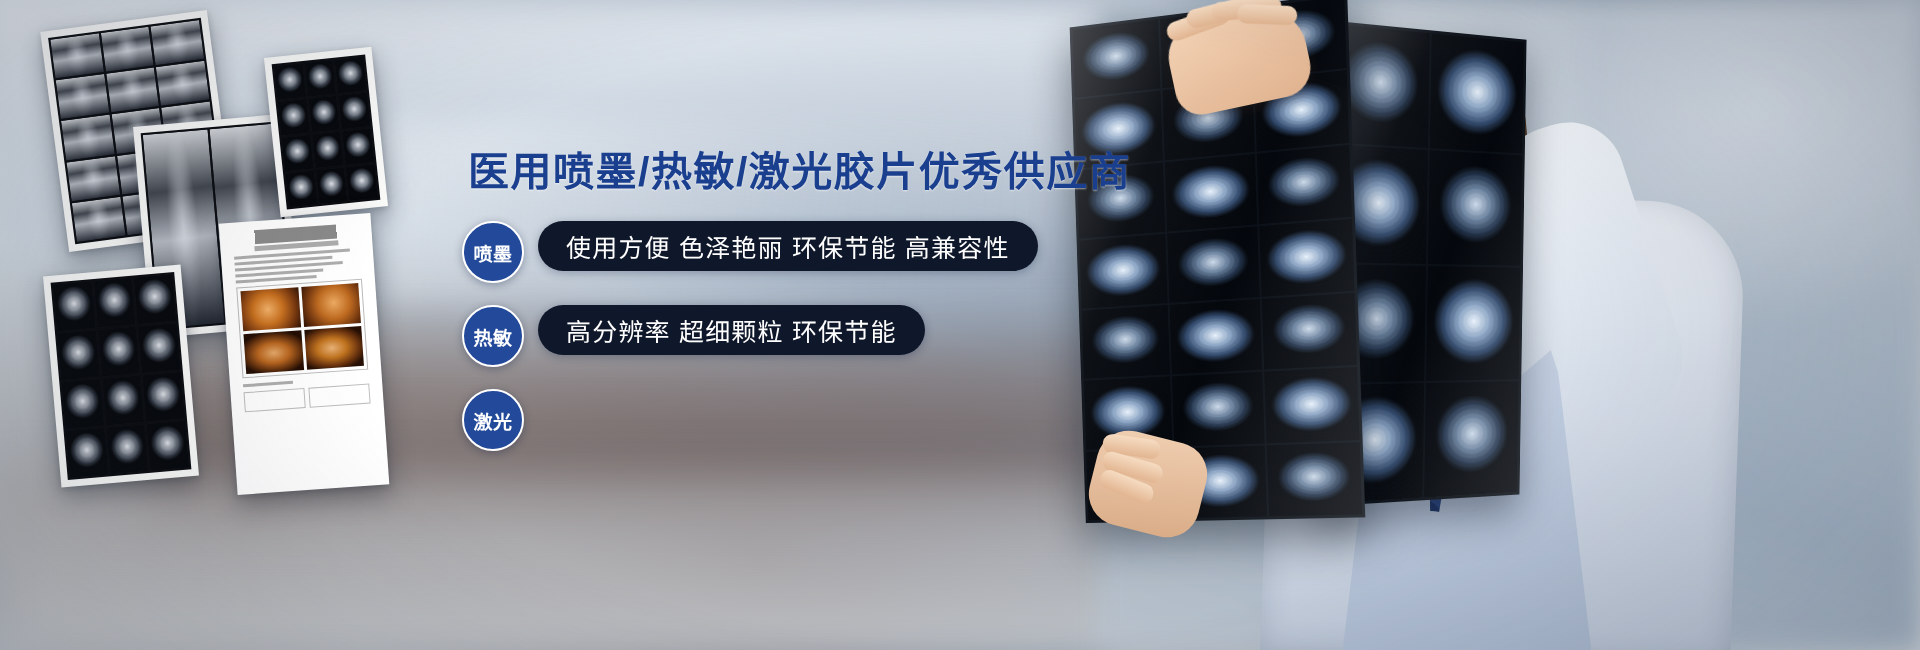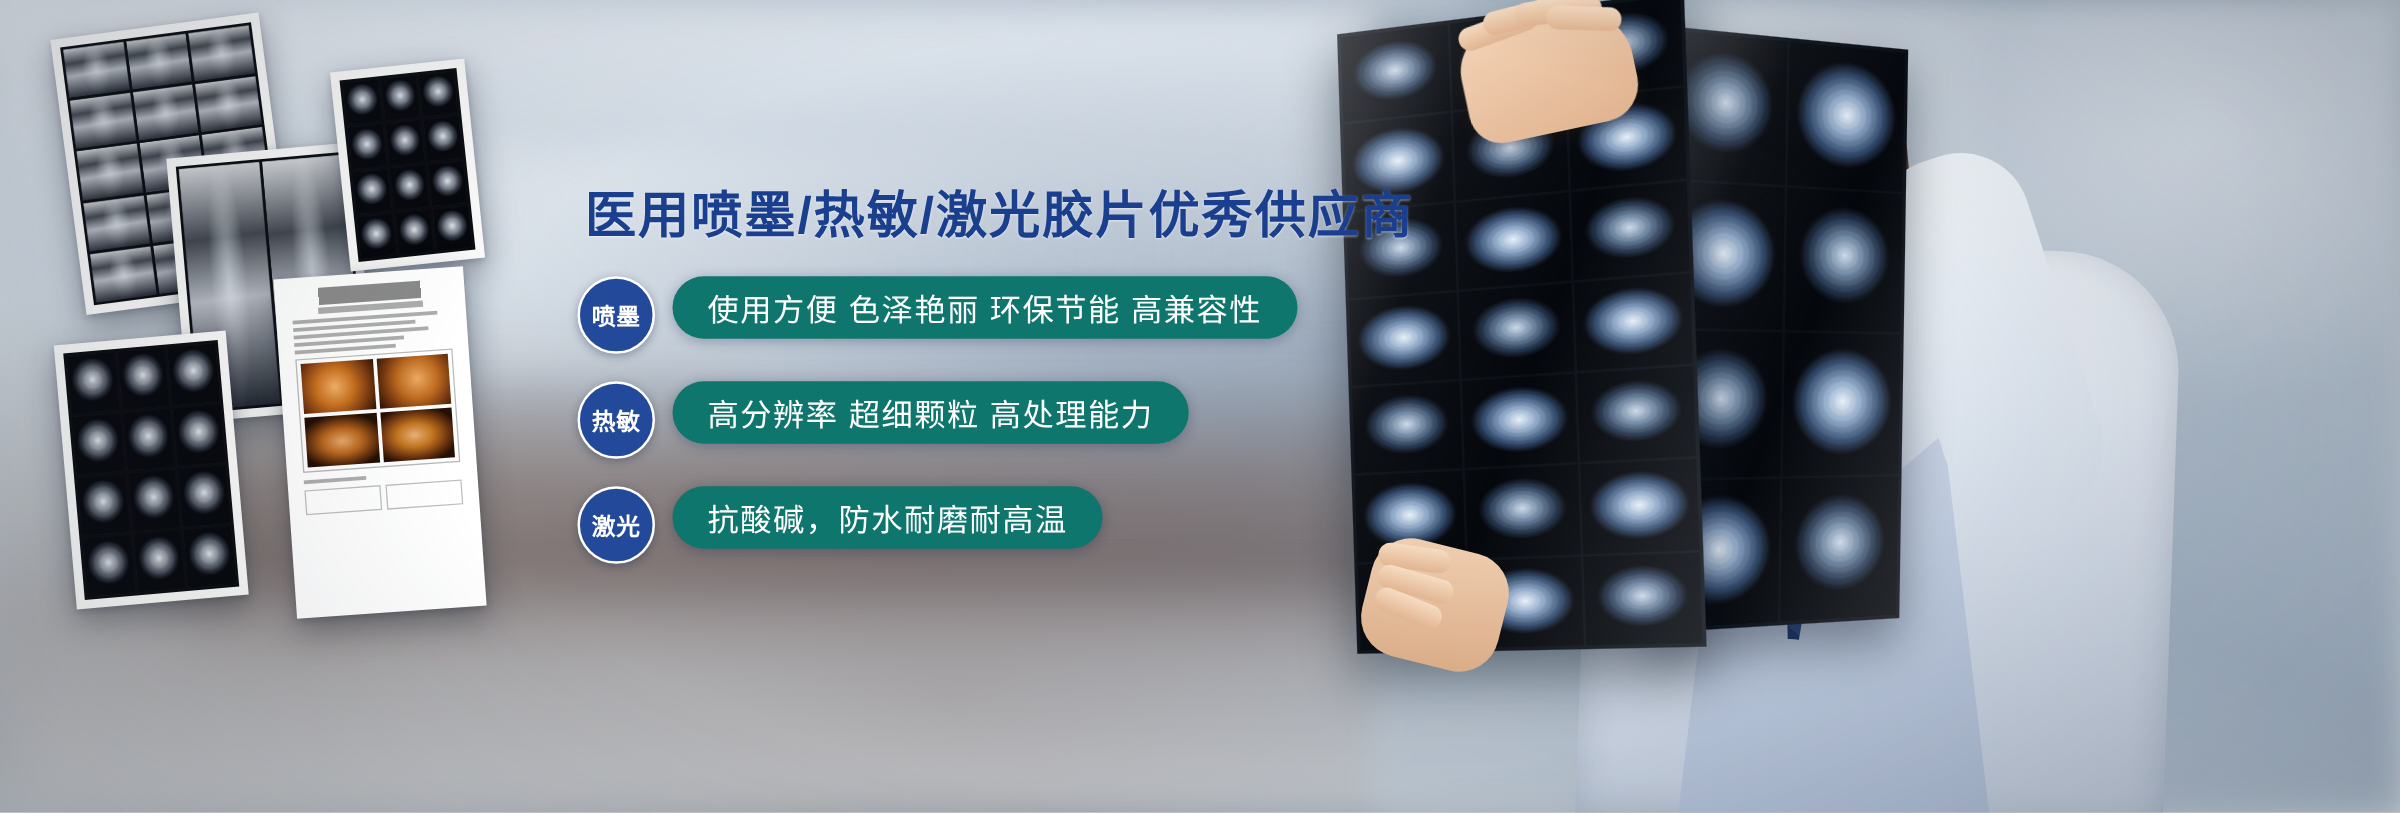--- a/index.html
+++ b/index.html
@@ -238,21 +238,21 @@
   .badge{
     width:58px;height:58px;border-radius:50%;
     background:#22499a;border:2px solid #ffffff;
     display:flex;align-items:center;justify-content:center;
     color:#fff;font-size:19px;font-weight:700;letter-spacing:.5px;
     flex:0 0 auto;box-shadow:0 2px 8px rgba(16,30,64,.35);
     position:relative;z-index:2;
   }
   .pill{
     height:50px;display:flex;align-items:center;
-    background:#0f766e;border-radius:26px;
+    background:#0f172a;border-radius:26px;
     color:#ffffff;font-size:25px;letter-spacing:1.2px;
     padding:0 28px;margin-left:14px;white-space:nowrap;
     box-shadow:0 2px 10px rgba(16,30,64,.30);
   }
 </style>
 </head>
 <body>
 
 <div class="banner">
 
@@ -438,22 +438,21 @@
 
     <h1 class="headline">医用喷墨/热敏/激光胶片优秀供应商</h1>
 
     <div class="feature-row">
       <div class="badge">喷墨</div>
       <div class="pill">使用方便 色泽艳丽 环保节能 高兼容性</div>
     </div>
 
     <div class="feature-row">
       <div class="badge">热敏</div>
-      <div class="pill">高分辨率 超细颗粒 高处理能力</div>
+      <div class="pill">高分辨率 超细颗粒 环保节能</div>
     </div>
 
     <div class="feature-row">
       <div class="badge">激光</div>
-      <div class="pill">抗酸碱，防水耐磨耐高温</div>
     </div>
   </div>
 
 </div>
 
 </body></html>

